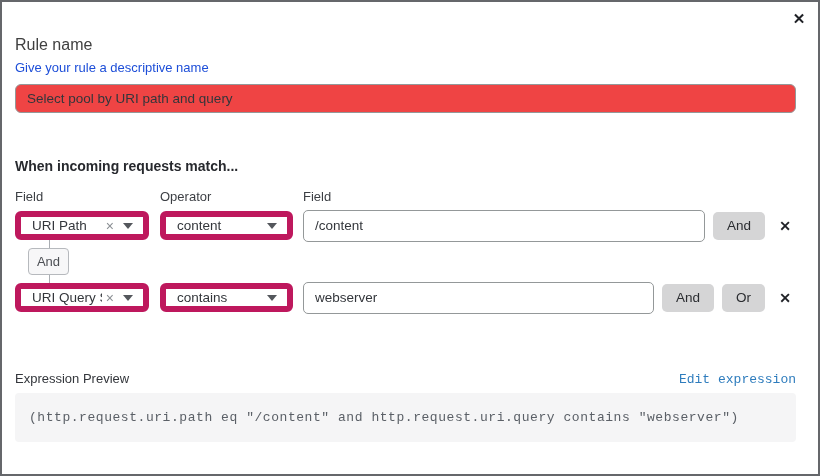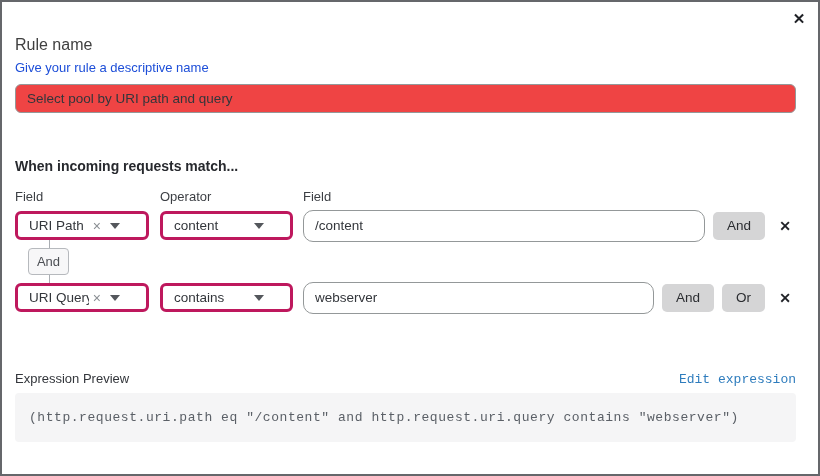--- a/index.html
+++ b/index.html
@@ -40,36 +40,36 @@
   .match-heading { margin-top:45px; font-size:14px; font-weight:700; color:#27292e; }
 
   .col-labels { display:flex; margin-top:15px; font-size:13px; color:#3c3f44; }
   .col-labels .c1 { width:145px; }
   .col-labels .c2 { width:143px; }
   .col-labels .c3 { flex:1; }
 
   .cond-row { display:flex; align-items:center; margin-top:7px; height:29px; }
 
   .dd {
-    height:29px; border:3px solid #be185d; border-radius:6px;
+    height:29px; border:6px solid #be185d; border-radius:6px;
     background:#fff; display:flex; align-items:center;
-    padding:0 26px 0 11px; cursor:pointer;
+    padding:0 10px 0 11px; cursor:pointer;
   }
   .dd-field    { width:134px; }
   .dd-operator { width:133px; margin-left:11px; }
   .dd-label { flex:1; font-size:13.5px; color:#33363b; white-space:nowrap; overflow:hidden; }
   .clear-x { font-size:14px; color:#8a8e93; margin:0 9px 0 4px; cursor:pointer; line-height:1; }
   .caret {
     width:0; height:0; border-left:5px solid transparent; border-right:5px solid transparent;
     border-top:6px solid #54575c; flex:none;
   }
 
   .value-input {
     flex:1; margin-left:10px; height:29px;
-    border:1px solid #949899; border-radius:10px;
+    border:1px solid #949899; border-radius:5px;
     padding:15px 11px; font-size:13.5px; color:#33363b;
     font-family:"Liberation Sans", sans-serif; outline:none; min-width:0;
   }
 
   .logic-btn {
     margin-left:8px; height:28px; padding:0 14px;
     background:#d5d5d6; border:none; border-radius:5px;
     font-size:13.5px; color:#2b2d31; cursor:pointer;
     font-family:"Liberation Sans", sans-serif;
   }

